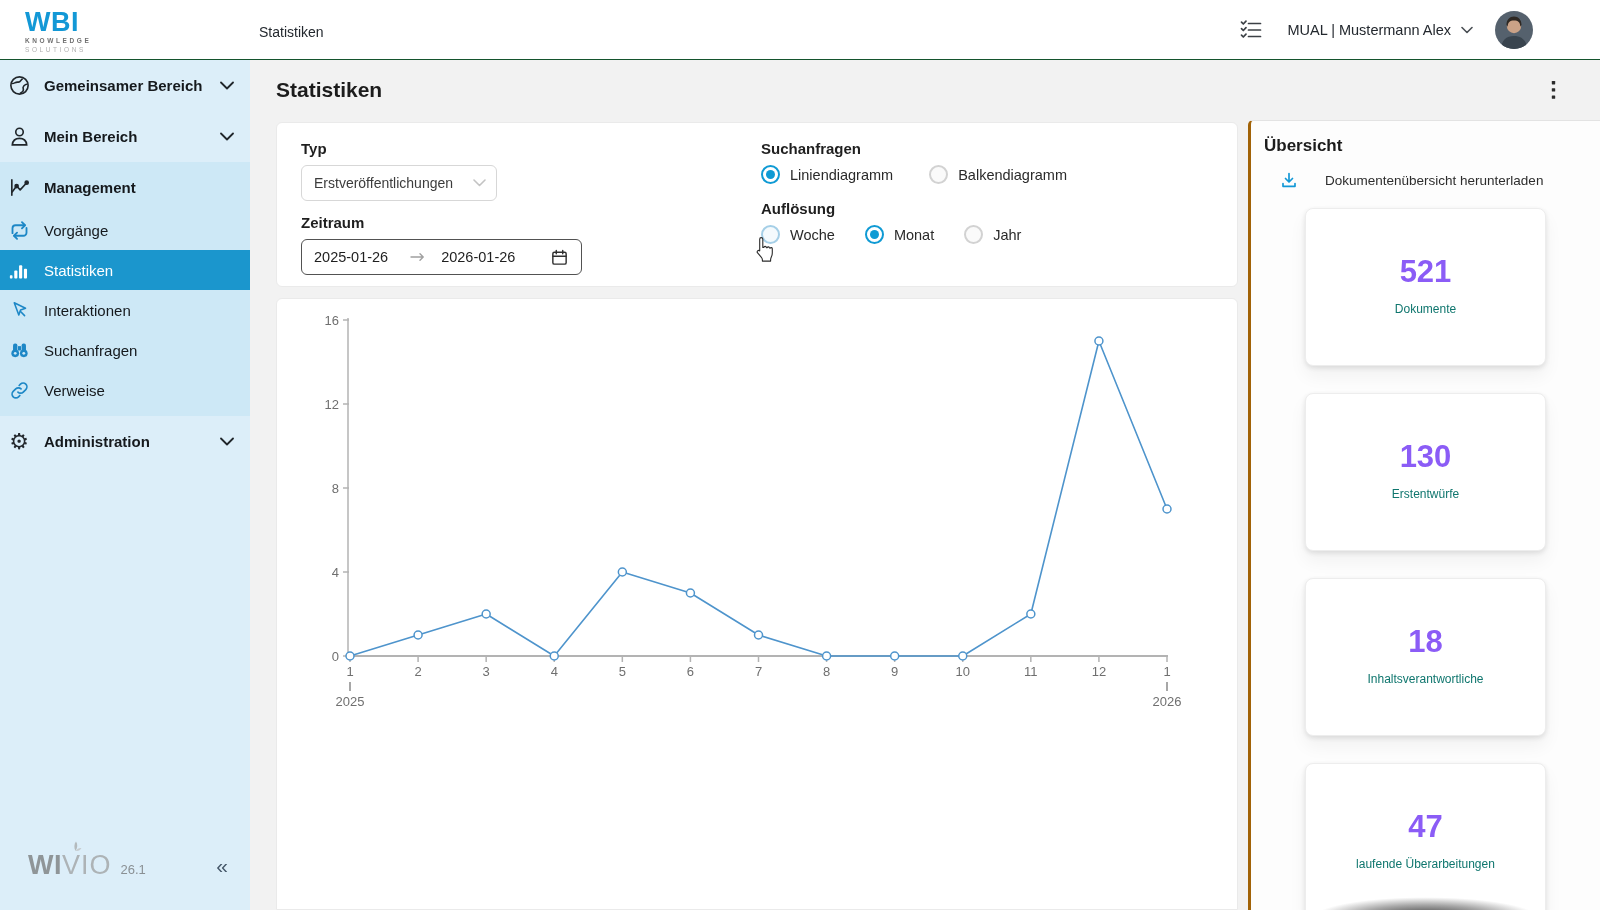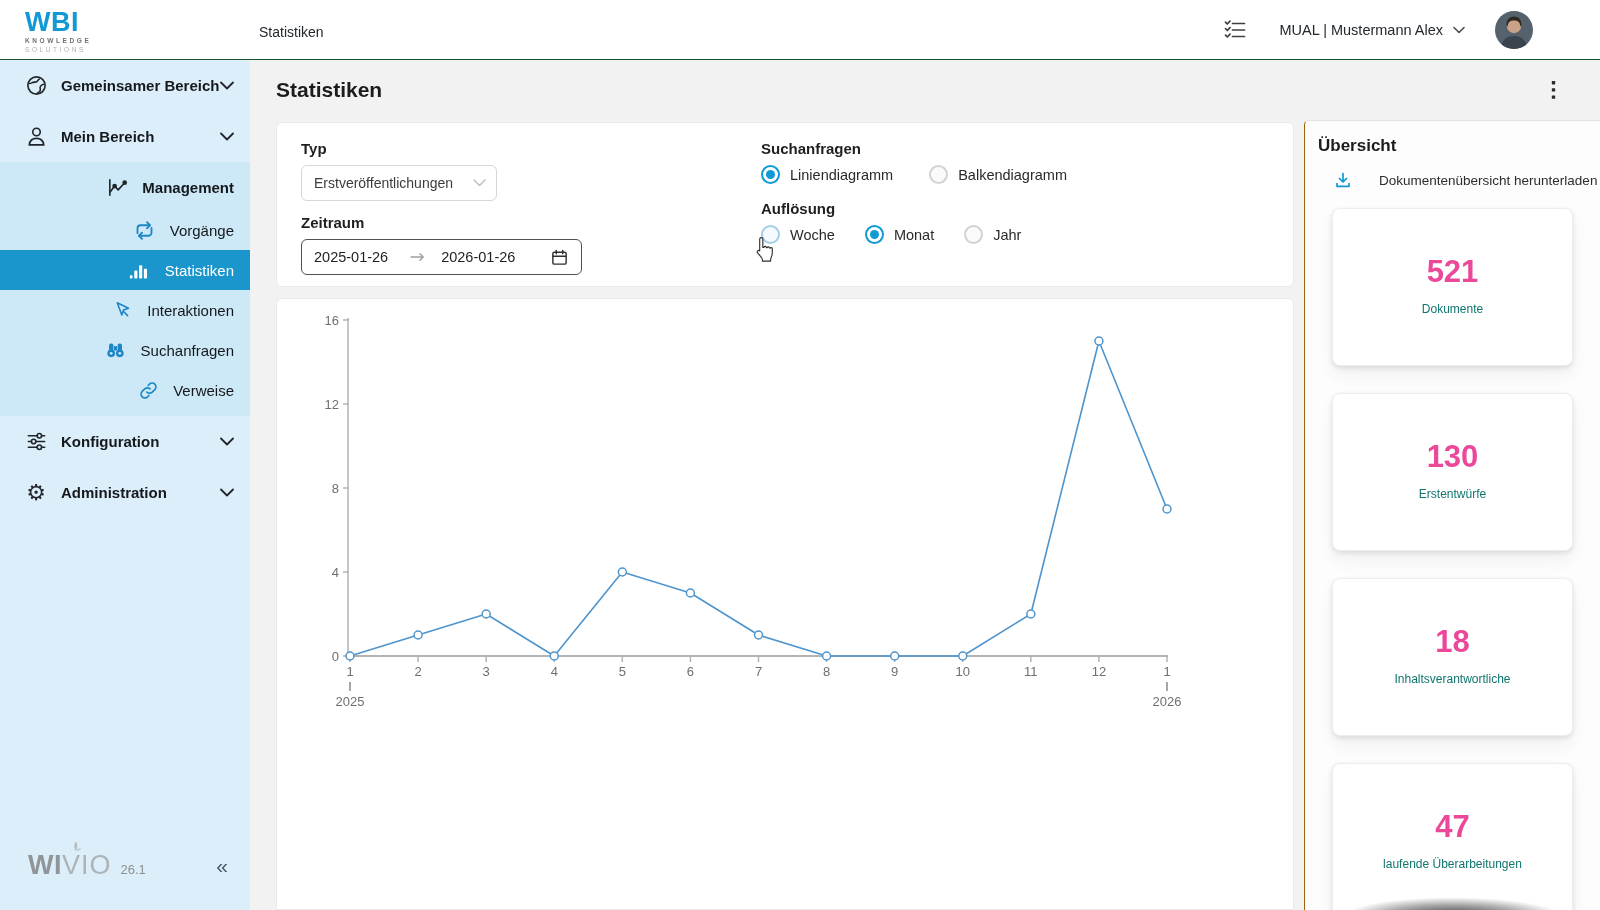--- a/index.html
+++ b/index.html
@@ -6,28 +6,28 @@
   html,body { width:1600px; height:910px; font-family:"Liberation Sans","DejaVu Sans",sans-serif; color:#262626; background:#fff; }
   #app { width:1600px; height:910px; position:relative; overflow:hidden; background:#f2f2f2; }
 
   
   .header { position:absolute; top:0; left:0; width:1600px; height:60px; background:#fff; border-bottom:1px solid #14532d; z-index:20; display:flex; align-items:center; }
   .logo { position:absolute; left:25px; top:9px; line-height:1; }
   .logo .brand { font-size:27px; font-weight:800; color:#1398d6; letter-spacing:.5px; }
   .logo .sub { font-size:6.5px; letter-spacing:2.6px; color:#6f6f6f; margin-top:2px; font-weight:700; }
   .logo .sub2 { color:#b0b0b0; font-weight:400; }
   .header-tab { position:absolute; left:259px; top:24px; font-size:14px; color:#23282e; }
-  .header-right { position:absolute; right:67px; top:0; height:60px; display:flex; align-items:center; gap:24px; }
+  .header-right { position:absolute; right:67px; top:0; height:60px; display:flex; align-items:center; gap:16px; }
   .hicon { display:flex; align-items:center; cursor:pointer; }
   .username { font-size:14.5px; color:#23282e; margin-left:8px; cursor:pointer; display:flex; align-items:center; gap:10px; }
   .avatar { width:38px; height:38px; border-radius:50%; overflow:hidden; margin-left:6px; cursor:pointer; flex:none; }
 
   
   .sidebar { position:absolute; top:60px; left:0; width:250px; height:850px; background:#dceef9; z-index:10; }
-  .sb-row { display:flex; align-items:center; height:51px; padding:0 16px 0 24px; cursor:pointer;justify-content:flex-end; }
+  .sb-row { display:flex; align-items:center; height:51px; padding:0 16px 0 7px; cursor:pointer; }
   .sb-row.sub { height:40px; }
   .sb-ic { width:24px; height:24px; display:flex; align-items:center; justify-content:center; flex:none; }
   .sb-label { margin-left:13px; font-size:15px; color:#15191d; white-space:nowrap; }
   .sb-label.bold { font-weight:700; }
   .sb-chev { margin-left:auto; display:flex; }
   .sb-group { background:#cde8f6; padding:2px 0 6px 0; }
   .sb-row.selected { background:#1b96cd; }
   .sb-row.selected .sb-label { color:#fff; }
   .sb-bottom { position:absolute; bottom:0; left:0; right:0; height:74px; display:flex; align-items:center; padding:0 22px 16px 28px; }
   .wivio { display:flex; align-items:baseline; position:relative; }
@@ -65,30 +65,30 @@
   .radio.checked { border-color:#0f9ad4; background:#fff; }
   .radio.checked::after { content:""; position:absolute; inset:3px; border-radius:50%; background:#0f9ad4; }
   .radio.hovered { border-color:#a5cfe7; background:#f4fafd; }
   .radio-label { font-size:14.5px; color:#2a2a2a; }
 
   .chart-card { flex:1; border-radius:6px 6px 0 0; overflow:hidden; }
   .chart-card svg { display:block; }
   .tick { font-size:13px; fill:#6f6f6f; font-family:"Liberation Sans","DejaVu Sans",sans-serif; }
 
   
-  .panel { width:296px; flex:none; background:#fdfdfd; border-left:1px solid #a16207; border-top:1px solid #e3e3e3; border-top-left-radius:5px; position:relative; overflow:hidden; }
+  .panel { width:352px; flex:none; background:#fdfdfd; border-left:3px solid #a16207; border-top:1px solid #e3e3e3; border-top-left-radius:5px; position:relative; overflow:hidden; }
   .panel-title { font-size:17px; font-weight:700; color:#1c1c1c; margin:15px 0 0 13px; }
   .download-row { display:flex; align-items:center; gap:27px; margin:15px 0 0 29px; cursor:pointer; }
   .download-row .dl-text { font-size:13.5px; color:#2d2d2d; }
   .stat-card { width:241px; height:158px; margin:0 auto; background:#fff; border:1px solid #ededed; border-radius:8px;
                box-shadow:0 2px 5px rgba(0,0,0,.10), 0 10px 18px rgba(0,0,0,.05);
                display:flex; flex-direction:column; align-items:center; justify-content:center; text-align:center; }
   .stat-card.first { margin-top:19px; }
   .stat-card + .stat-card { margin-top:27px; }
-  .stat-value { font-size:31px; font-weight:600; color:#ec4899; }
+  .stat-value { font-size:31px; font-weight:600; color:#8b5cf6; }
   .stat-label { font-size:12px; color:#0f766e; margin-top:9px; line-height:1.7; padding:0 28px; }
   .stat-card.last { position:relative; }
   .stat-card.last::after { content:""; position:absolute; left:6px; right:6px; bottom:2px; height:26px;
                background:radial-gradient(ellipse 62% 100% at 50% 100%, rgba(22,22,22,.92) 0%, rgba(60,60,60,.45) 50%, rgba(120,120,120,0) 80%); }
 
   
   .mouse-cursor { position:absolute; left:753px; top:236px; z-index:60; pointer-events:none; }
 </style>
 </head>
 <body>
@@ -219,38 +219,20 @@
         <span class="sb-ic">
           <svg width="21" height="21" viewBox="0 0 24 24" fill="none" stroke="#1d87c6" stroke-width="1.9" stroke-linecap="round" stroke-linejoin="round">
             <path d="M10.2 13.8a4.3 4.3 0 006.1 0l2.9-2.9a4.3 4.3 0 10-6.1-6.1L11.6 6.3"></path>
             <path d="M13.8 10.2a4.3 4.3 0 00-6.1 0l-2.9 2.9a4.3 4.3 0 106.1 6.1l1.5-1.5"></path>
           </svg>
         </span>
         <span class="sb-label">Verweise</span>
       </div>
     </div>
 
-    <div class="sb-row">
-      <span class="sb-ic">
-        <svg width="23" height="23" viewBox="0 0 24 24" fill="none" stroke="#20262b" stroke-width="1.7" stroke-linecap="round">
-          <path d="M3.5 6h17"></path>
-            <circle cx="15" cy="6" r="2.3" fill="#dceef9"></circle>
-          <path d="M3.5 12h17"></path>
-            <circle cx="9" cy="12" r="2.3" fill="#dceef9"></circle>
-          <path d="M3.5 18h17"></path>
-            <circle cx="15" cy="18" r="2.3" fill="#dceef9"></circle>
-        </svg>
-      </span>
-      <span class="sb-label bold">Konfiguration</span>
-      <span class="sb-chev">
-        <svg width="14" height="9" viewBox="0 0 14 9" fill="none" stroke="#20262b" stroke-width="1.8" stroke-linecap="round" stroke-linejoin="round">
-            <path d="M1 1.5l6 6 6-6"></path>
-          </svg>
-      </span>
-    </div>
     <div class="sb-row">
       <span class="sb-ic" style="font-size:22px;color:#23282e;line-height:1">⚙</span>
       <span class="sb-label bold">Administration</span>
       <span class="sb-chev">
         <svg width="14" height="9" viewBox="0 0 14 9" fill="none" stroke="#20262b" stroke-width="1.8" stroke-linecap="round" stroke-linejoin="round">
             <path d="M1 1.5l6 6 6-6"></path>
           </svg>
       </span>
     </div>
 

